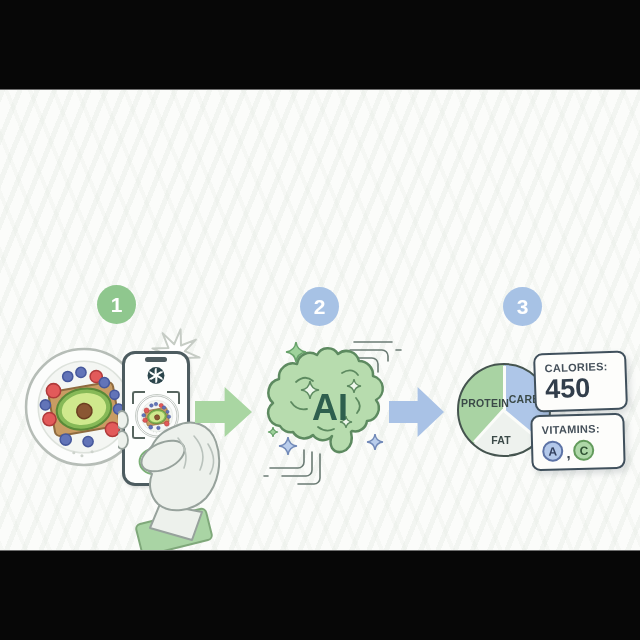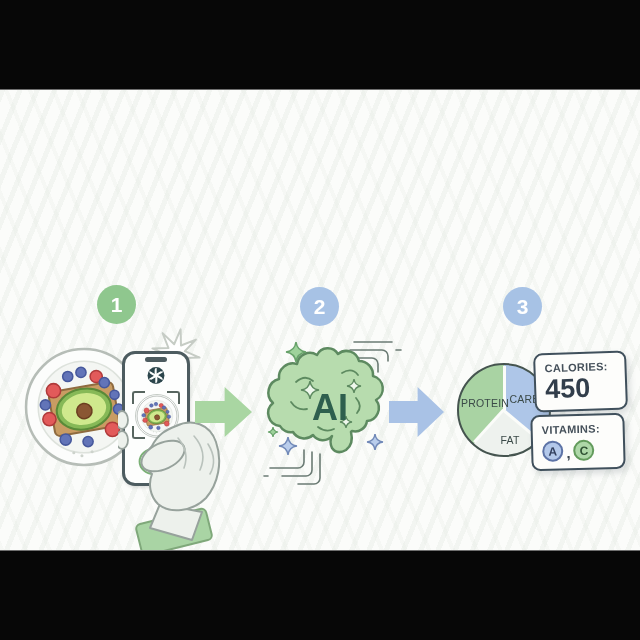--- a/index.html
+++ b/index.html
@@ -44,23 +44,23 @@
   
   .brain-svg{position:absolute;left:258px;top:240px;width:145px;height:160px;}
   
   .pie{position:absolute;left:457px;top:273px;width:94px;height:94px;border-radius:50%;
        border:2.5px solid #45544f;box-sizing:border-box;
        background:conic-gradient(from 0deg at 50% 50%, #aec6e8 0deg 130deg, #eef2ee 130deg 222deg, #a9d3a3 222deg 360deg);}
   .divider{position:absolute;inset:0;}
   .divider::before{content:'';position:absolute;left:50%;top:1px;width:3px;height:44px;
                    margin-left:-1.5px;background:#fbfcf9;}
   .d0{transform:rotate(0deg);} .d1{transform:rotate(130deg);} .d2{transform:rotate(222deg);}
-  .pie-label{position:absolute;transform:translate(-50%,-50%);font-size:10.5px;font-weight:normal;
+  .pie-label{position:absolute;transform:translate(-50%,-50%);font-size:10.5px;font-weight:bold;
              color:#3b4a48;white-space:nowrap;letter-spacing:.2px;}
-  .lbl-protein{left:26px;top:38px;} .lbl-carbs{left:69px;top:34px;} .lbl-fat{left:51px;top:75px;}
+  .lbl-protein{left:26px;top:38px;} .lbl-carbs{left:69px;top:34px;} .lbl-fat{left:42px;top:75px;}
   
   .card{position:absolute;background:#fdfdfb;border:2px solid #40505c;border-radius:9px;
         box-shadow:3px 4px 6px rgba(90,100,110,.20);padding:7px 9px;box-sizing:border-box;}
   .card-calories{left:534px;top:262px;width:93px;transform:rotate(-2deg);}
   .card-vitamins{left:531px;top:324px;width:94px;transform:rotate(-1.5deg);}
   .card-title{font-size:11px;font-weight:bold;letter-spacing:.3px;color:#45505a;}
   .card-value{font-size:27px;font-weight:800;color:#323e4b;line-height:1.05;margin-top:1px;}
   .vitamin-row{display:flex;align-items:center;gap:3px;margin-top:5px;}
   .vit-circle{width:21px;height:21px;border-radius:50%;display:flex;align-items:center;
               justify-content:center;font-size:12px;font-weight:bold;box-sizing:border-box;}

